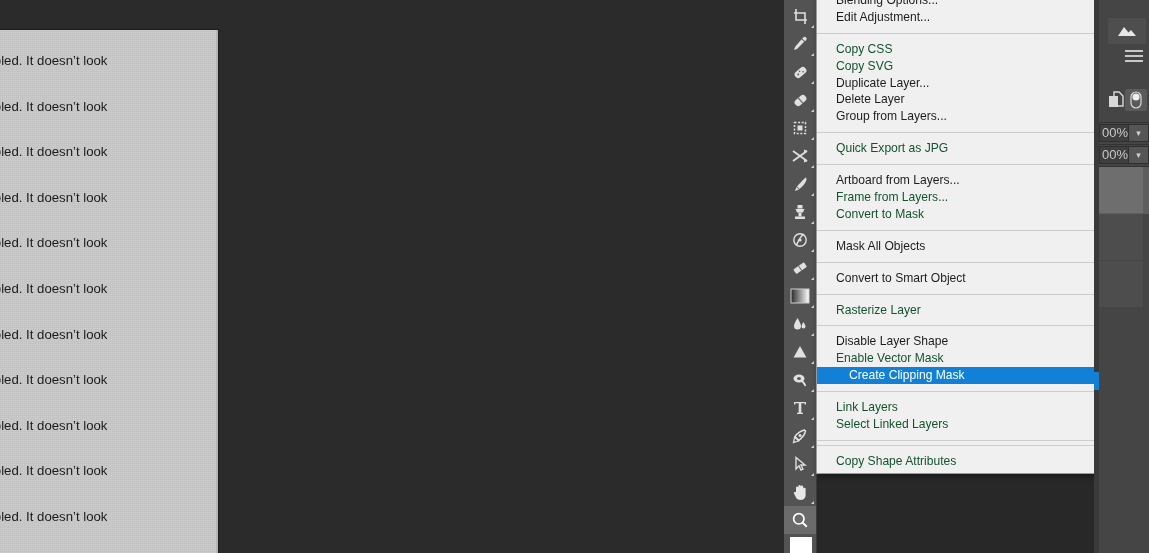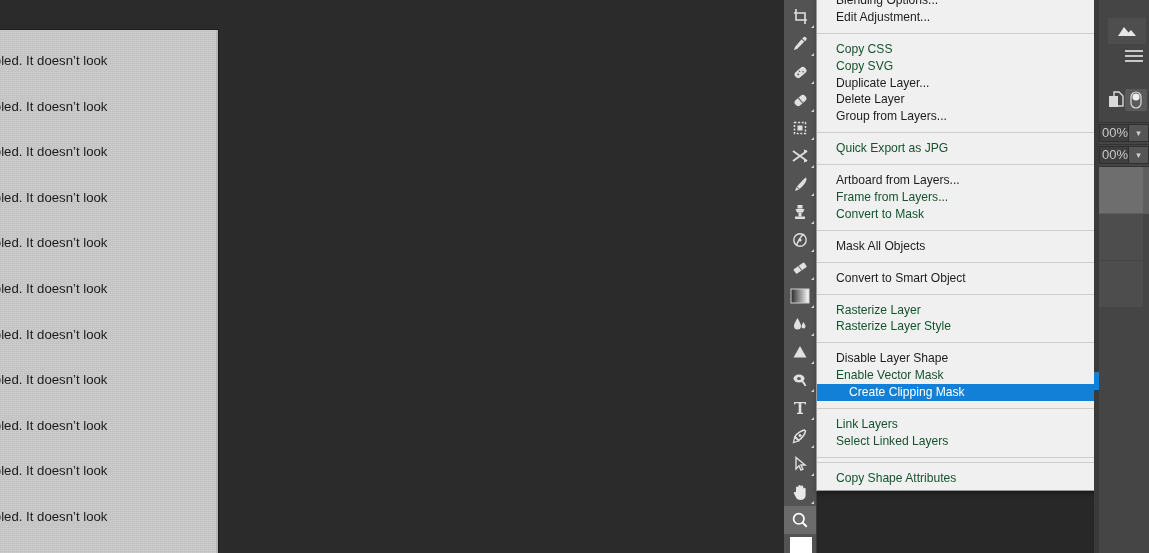--- a/index.html
+++ b/index.html
@@ -324,21 +324,20 @@
     </div>
     <div class="sep"></div>
 
     <div class="grp">
       <div class="mi">Convert to Smart Object</div>
     </div>
     <div class="sep"></div>
 
     <div class="grp">
       <div class="mi disabled">Rasterize Layer</div>
-      <div class="mi disabled">Rasterize Layer Style</div>
     </div>
     <div class="sep"></div>
 
     <div class="grp">
       <div class="mi">Disable Layer Shape</div>
       <div class="mi disabled">Enable Vector Mask</div>
       <div class="mi selected">Create Clipping Mask</div>
     </div>
     <div class="sep"></div>
 

